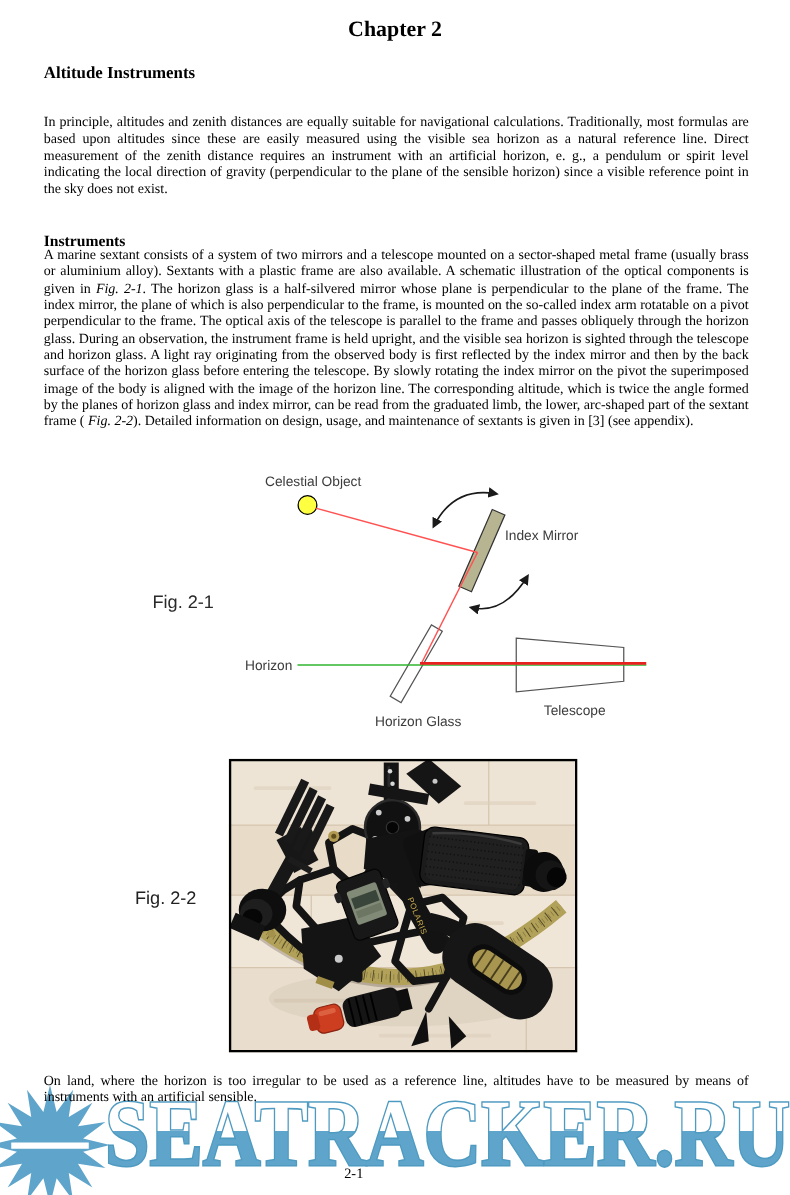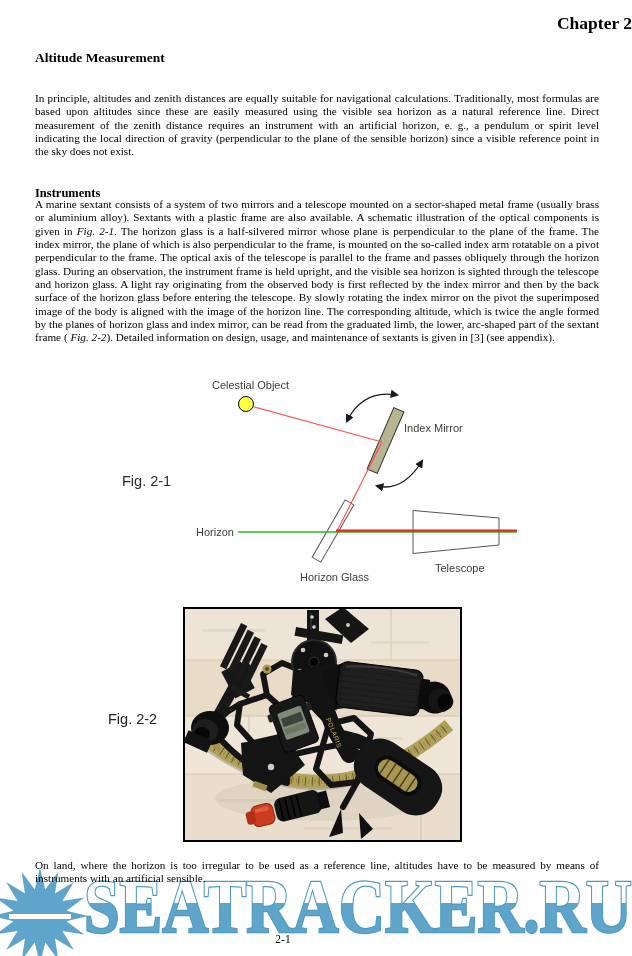--- a/index.html
+++ b/index.html
@@ -1,21 +1,21 @@
 <!DOCTYPE html>
 <html><head>
 <meta charset="utf-8">
 <style>
   html,body { margin:0; padding:0; background:#ffffff; }
   .page {
     position:relative; width:632px; height:956px; background:#ffffff;
     font-family:"Liberation Serif", serif; color:#000; overflow:hidden;
   }
   .title {
-    position:absolute; top:13px; left:0; width:632px; text-align:right;
+    position:absolute; top:13px; left:0; width:632px; text-align:center;
     font-size:17.5px; font-weight:bold;
   }
   .h1 { position:absolute; left:35px; top:50px; font-size:13.5px; font-weight:bold; }
   .h2 { position:absolute; left:35px; top:170px; font-size:12.5px; font-weight:bold;margin-top:16px; }
   .para {
     position:absolute; left:35px; width:564px; margin:0;
     font-size:11.2px; line-height:13.35px; text-align:justify;
   }
   #para1 { top:92px; }
   #para2 { top:198px; }
@@ -36,21 +36,21 @@
     padding-left:13px;
   }
 </style>
 </head>
 <body>
 
 <div class="page">
 
   <div class="title">Chapter 2</div>
 
-  <div class="h1">Altitude Measurement</div>
+  <div class="h1">Altitude Instruments</div>
 
   <p class="para" id="para1">In principle, altitudes and zenith distances are equally suitable for navigational calculations. Traditionally, most formulas are based upon altitudes since these are easily measured using the visible sea horizon as a natural reference line. Direct measurement of the zenith distance requires an instrument with an artificial horizon, e. g., a pendulum or spirit level indicating the local direction of gravity (perpendicular to the plane of the sensible horizon) since a visible reference point in the sky does not exist.</p>
 
   <div class="h2">Instruments</div>
 
   <p class="para" id="para2"><span>A </span><span class="b">marine sextant</span><span> consists of a system of two mirrors and a telescope mounted on a sector-shaped metal frame (usually brass or aluminium alloy). Sextants with a plastic frame are also available. A schematic illustration of the optical components is given in </span><span class="i">Fig. 2-1</span><span>. The horizon glass is a half-silvered mirror whose plane is perpendicular to the plane of the frame. The index mirror, the plane of which is also perpendicular to the frame, is mounted on the so-called index arm rotatable on a pivot perpendicular to the frame. The optical axis of the telescope is parallel to the frame and passes obliquely through the horizon glass. During an observation, the instrument frame is held upright, and the visible sea horizon is sighted through the telescope and horizon glass. A light ray originating from the observed body is first reflected by the index mirror and then by the back surface of the horizon glass before entering the telescope. By slowly rotating the index mirror on the pivot the superimposed image of the body is aligned with the image of the horizon line. The corresponding altitude, which is twice the angle formed by the planes of horizon glass and index mirror, can be read from the graduated limb, the lower, arc-shaped part of the sextant frame ( </span><span class="i">Fig. 2-2</span><span>). Detailed information on design, usage, and maintenance of sextants is given in [3] (see appendix).</span></p>
 
   <svg class="diagram" width="430" height="215" viewBox="100 375 430 215" font-family="'Liberation Sans', sans-serif">
     <defs>
       <marker id="ah" viewBox="0 0 10 10" refX="7.5" refY="5" markerWidth="6.5" markerHeight="6.5" orient="auto-start-reverse">

